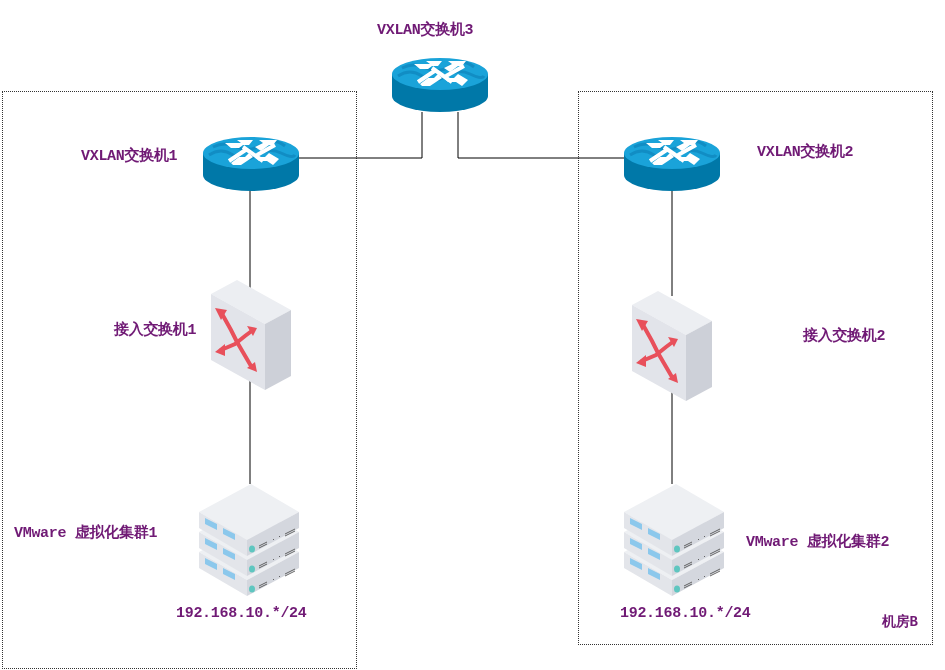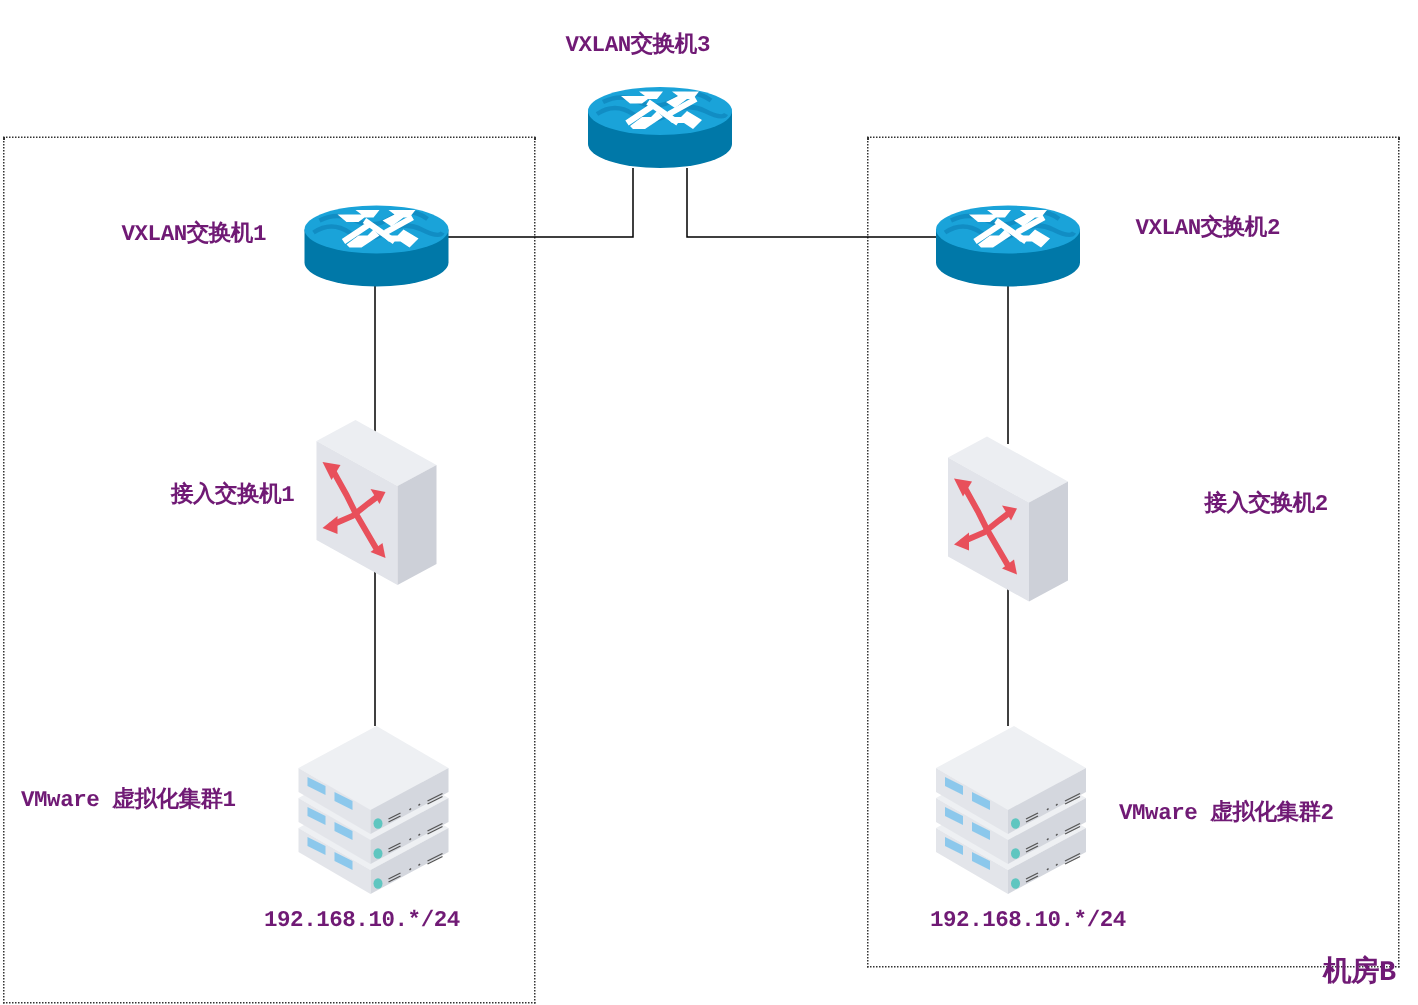--- a/index.html
+++ b/index.html
@@ -1,21 +1,21 @@
 <!DOCTYPE html>
 <html><head>
 <meta charset="utf-8">
 <style>
   html, body { margin: 0; padding: 0; background: #ffffff; }
   body { width: 945px; height: 670px; position: relative; overflow: hidden;
          font-family: "DejaVu Sans", "Liberation Sans", sans-serif; }
   #canvas { position: absolute; left: 0; top: 0; width: 945px; height: 670px; }
   .lbl { position: absolute; color: #701a75; font-weight: bold; font-size: 15px;
          white-space: nowrap; font-family: Liberation Mono, monospace; letter-spacing: -0.3px; }
-  .lbl-sm { font-size: 19px; margin-top: 21px; }
+  .lbl-sm { font-size: 14px; }
   .zone { position: absolute; border: 1.5px dotted #333; box-sizing: border-box; }
 </style>
 </head>
 <body>
 
 <div class="zone" style="left:2px; top:91px; width:355px; height:578px;"></div>
 <div class="zone" style="left:578px; top:91px; width:355px; height:554px;"></div>
 
 <svg id="canvas" width="945" height="670" viewBox="0 0 945 670" xmlns="http://www.w3.org/2000/svg">
   <defs>

